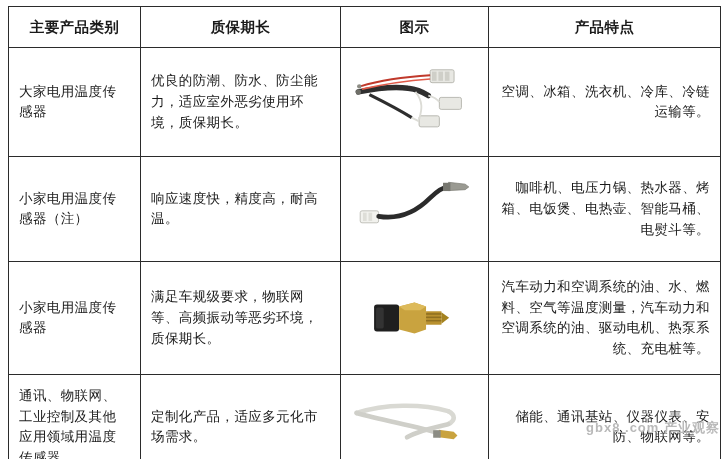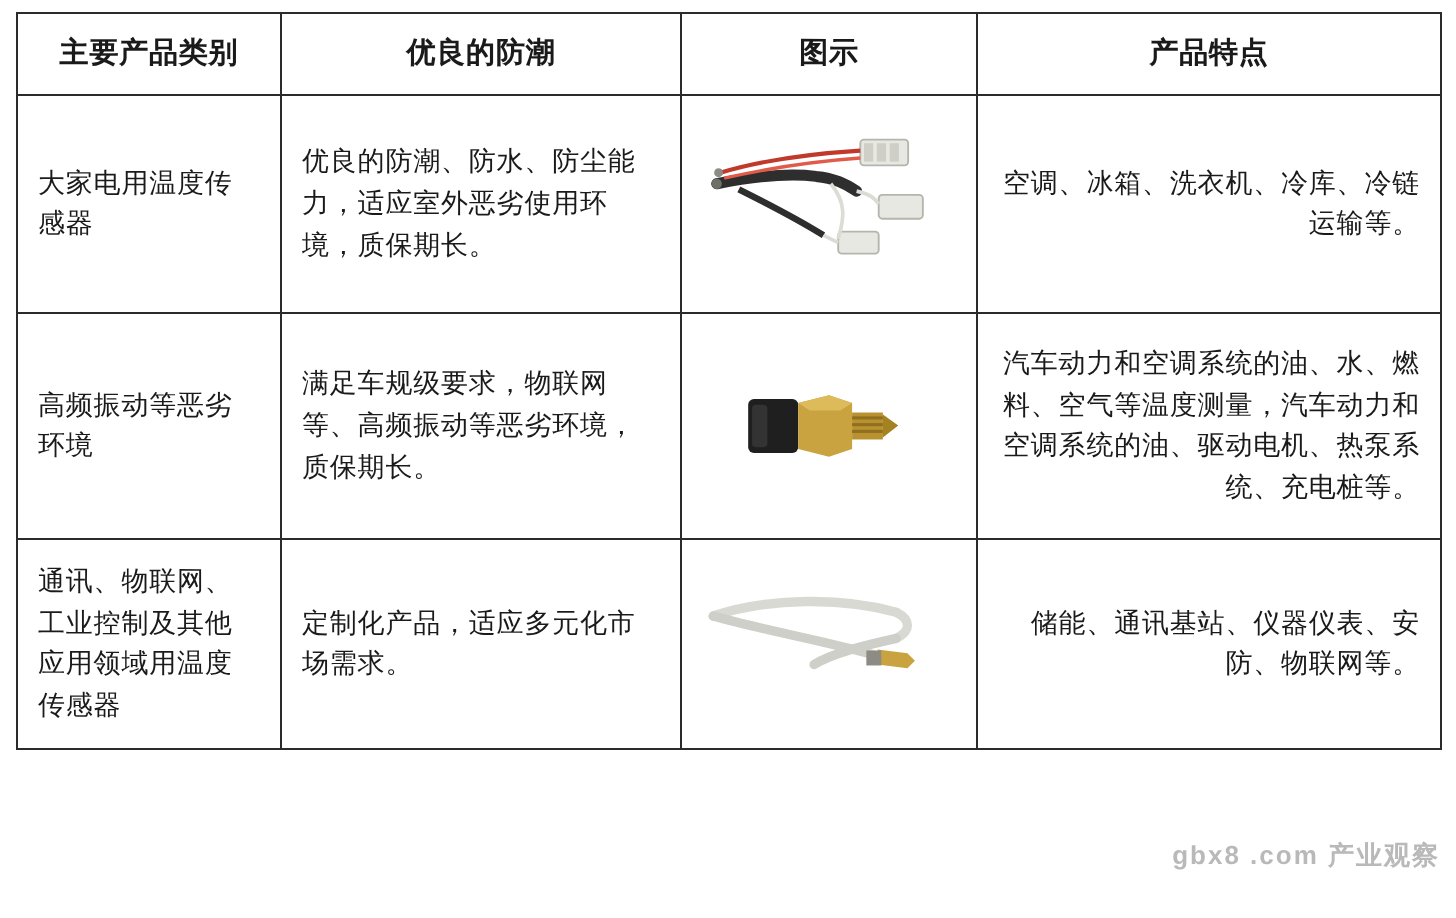--- a/index.html
+++ b/index.html
@@ -93,21 +93,21 @@
   <table class="spec">
     <colgroup>
       <col class="c1">
         <col class="c2">
         <col class="c3">
         <col class="c4">
     </colgroup>
     <thead>
       <tr>
         <th>主要产品类别</th>
-        <th>优良的防潮</th>
+        <th>质保期长</th>
         <th>图示</th>
         <th>产品特点</th>
       </tr>
     </thead>
     <tbody>
 
       <tr class="r1">
         <td class="cat">大家电用温度传感器</td>
         <td class="feat">优良的防潮、防水、防尘能力，适应室外恶劣使用环境，质保期长。</td>
         <td class="pic">
@@ -133,23 +133,44 @@
               <path d="M66 58 L74 62" stroke="#dcdcd6" stroke-width="2" fill="none"></path>
 
               <circle cx="9" cy="24" r="2.4" fill="#8c8c84"></circle>
               <circle cx="8" cy="30" r="2.8" fill="#6f6f68"></circle>
             </svg>
           </div>
         </td>
         <td class="app">空调、冰箱、洗衣机、冷库、冷链运输等。</td>
       </tr>
 
+      <tr class="r2">
+        <td class="cat">小家电用温度传感器（注）</td>
+        <td class="feat">响应速度快，精度高，耐高温。</td>
+        <td class="pic">
+          <div class="pic-wrap">
+            <svg width="138" height="76" viewBox="0 0 138 76">
+              <rect x="0" y="0" width="138" height="76" fill="#ffffff"></rect>
+
+              <rect x="10" y="40" width="20" height="13" rx="2" fill="#f2f2ee" stroke="#bdbdb6" stroke-width="1"></rect>
+              <rect x="13" y="42" width="4" height="9" fill="#dedeD8"></rect>
+              <rect x="19" y="42" width="4" height="9" fill="#dedeD8"></rect>
+
+              <path d="M30 46 C54 50, 72 40, 86 26 C94 18, 100 14, 108 13" stroke="#2b2b2b" stroke-width="5" fill="none" stroke-linecap="round"></path>
+
+              <path d="M106 9 L124 11 L128 14 L124 17 L106 18 Z" fill="#9a9a92" stroke="#7d7d75" stroke-width="0.8"></path>
+              <rect x="100" y="9.5" width="8" height="9" fill="#777770"></rect>
+            </svg>
+          </div>
+        </td>
+        <td class="app">咖啡机、电压力锅、热水器、烤箱、电饭煲、电热壶、智能马桶、电熨斗等。</td>
+      </tr>
 
       <tr class="r3">
-        <td class="cat">高频振动等恶劣环境</td>
+        <td class="cat">小家电用温度传感器</td>
         <td class="feat">满足车规级要求，物联网等、高频振动等恶劣环境，质保期长。</td>
         <td class="pic">
           <div class="pic-wrap">
             <svg width="132" height="68" viewBox="0 0 132 68">
               <rect x="0" y="0" width="132" height="68" fill="#ffffff"></rect>
 
               <rect x="24" y="20" width="26" height="28" rx="3" fill="#1f1f1f"></rect>
               <rect x="26" y="23" width="8" height="22" rx="2" fill="#333333"></rect>
 
               <polygon points="50,22 66,18 78,22 78,46 66,50 50,46" fill="#c9a33f"></polygon>

